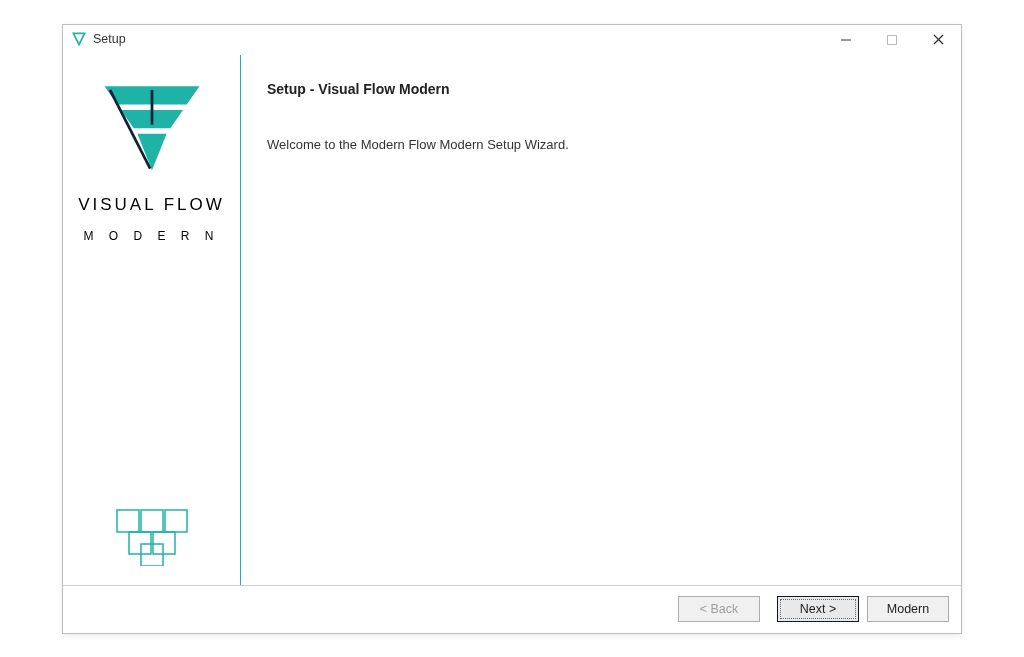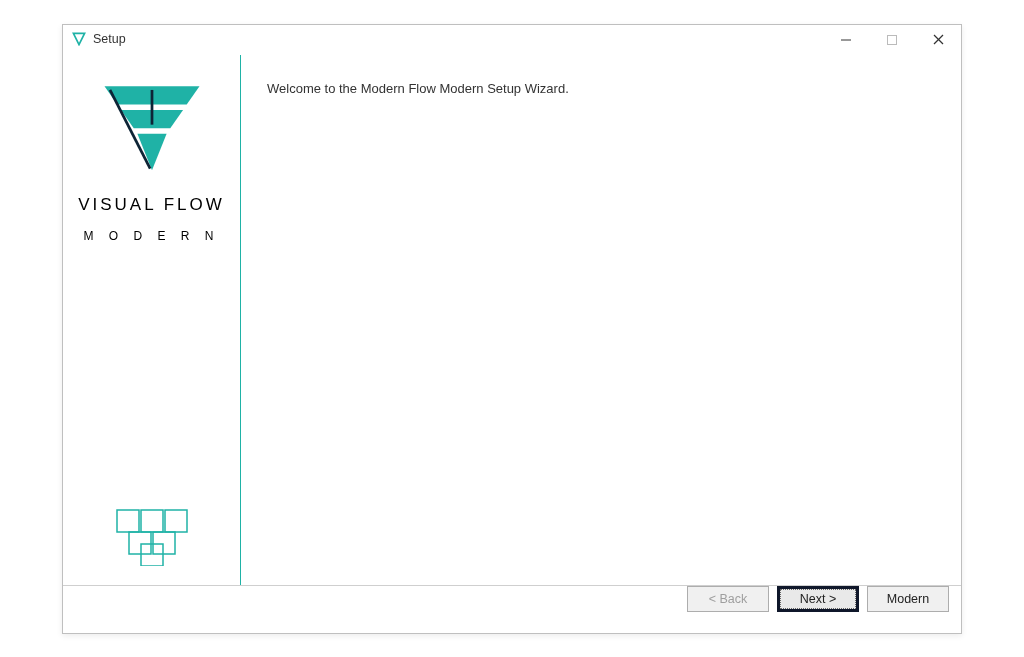--- a/index.html
+++ b/index.html
@@ -100,21 +100,21 @@
   }
   .welcome {
     font-size: 13px;
     color: #333;
   }
   
   .footer {
     border-top: 1px solid #cfcfcf;
     height: 48px;
     display: flex;
-    align-items: flex-start;
+    align-items: center;
     justify-content: flex-end;
     gap: 8px;
     padding: 0 12px;
     background: #fff;
   }
   .btn {
     min-width: 82px;
     height: 26px;
     border: 1px solid #adadad;
     background: #f0f0f0;
@@ -122,22 +122,23 @@
     color: #222;
     display:flex; align-items:center; justify-content:center;
     padding: 0 10px;
   }
   .btn.disabled {
     color: #9e9e9e;
   }
   .btn.default {
     outline: 1px dotted #666;
     outline-offset: -4px;
-    border: 3px solid #0f172a;
+    border: 1px solid #0f172a;
     background: #e9e9e9;
+    margin-left: 9px;
   }
 </style>
 </head>
 <body>
 
 <div class="stage">
   <div class="window">
 
     <div class="titlebar">
       <div class="titlebar-left">
@@ -194,20 +195,21 @@
               <rect x="52" y="4" width="22" height="22"></rect>
               <rect x="16" y="26" width="22" height="22"></rect>
               <rect x="40" y="26" width="22" height="22"></rect>
               <rect x="28" y="38" width="22" height="22"></rect>
             </g>
           </svg>
         </div>
       </div>
 
       <div class="content">
+        <div class="heading">Setup - Visual Flow Modern</div>
         <div class="welcome">Welcome to the Modern Flow Modern Setup Wizard.</div>
       </div>
     </div>
 
     <div class="footer">
       <div class="btn disabled">&lt; Back</div>
       <div class="btn default">Next &gt;</div>
       <div class="btn">Modern</div>
     </div>
 

